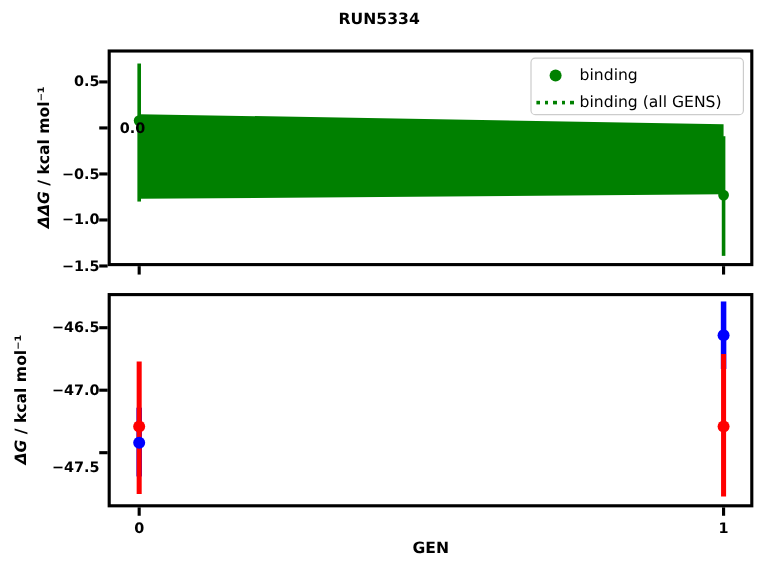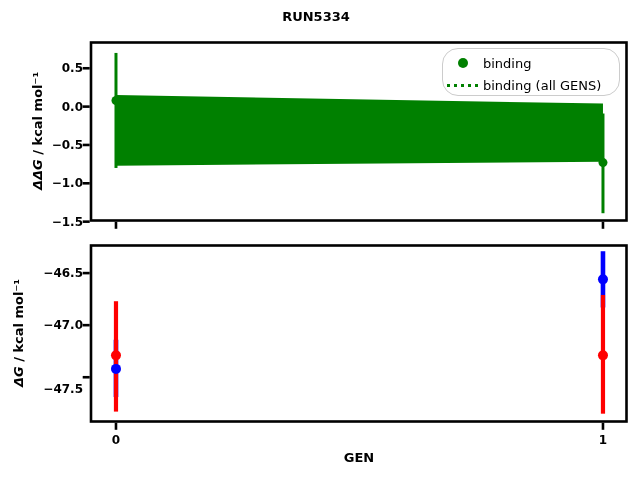--- a/index.html
+++ b/index.html
@@ -17,21 +17,21 @@
   }
   .ytick{text-align:right;}
   .xtick{text-align:center;}
   .axis-label{
     position:absolute;font-size:13px;font-weight:bold;color:#000;text-align:center;
     white-space:nowrap;
   }
   .ylabel{width:200px;height:16px;line-height:16px;transform:rotate(-90deg);}
   .math-italic{font-style:italic;}
   .legend{
-    position:absolute;background:#ffffff;border:1.4px solid #cccccc;border-radius:16px;
+    position:absolute;background:#ffffff;border:1.4px solid #cccccc;border-radius:4px;
     box-sizing:border-box;padding-top:3px;
   }
   .legend-row{display:flex;align-items:center;height:22px;}
   .legend-marker-cell{width:40px;display:flex;justify-content:center;align-items:center;flex:none;}
   .legend-dot{width:10px;height:10px;border-radius:50%;}
   .legend-dotted{width:32px;height:3px;}
   .legend-label{font-size:13px;color:#000;white-space:nowrap;}
 </style>
 </head>
 <body>
@@ -90,21 +90,21 @@
     <div class="legend-row">
       <span class="legend-marker-cell">
         <span class="legend-dotted" id="lg-line-binding" style="background: repeating-linear-gradient(90deg, rgb(0, 128, 0) 0px, rgb(0, 128, 0) 3px, transparent 3px, transparent 7px);"></span>
       </span>
       <span class="legend-label">binding (all GENS)</span>
     </div>
   </div>
 
 
 <div class="tick-label ytick" style="left: 0px; width: 83px; top: 60.2682px;">0.5</div>
-    <div class="tick-label ytick" style="left: 0px; width: 83px; top: 98.6137px;">0.0</div>
+    <div class="tick-label ytick" style="left: 0px; width: 83px; top: 98.6137px; padding-left: 38px;">0.0</div>
     <div class="tick-label ytick" style="left: 0px; width: 83px; top: 136.959px;">−0.5</div>
     <div class="tick-label ytick" style="left: 0px; width: 83px; top: 175.305px;">−1.0</div>
     <div class="tick-label ytick" style="left: 0px; width: 83px; top: 213.65px;">−1.5</div>
     <div class="tick-label ytick" style="left: 0px; width: 83px; top: 265.098px;">−46.5</div>
     <div class="tick-label ytick" style="left: 0px; width: 83px; top: 317.169px;">−47.0</div>
     <div class="tick-label ytick" style="left: 0px; width: 83px; top: 369.24px; margin-top: 12px;">−47.5</div>
     <div class="tick-label xtick" style="left: 95.9829px; width: 40px; top: 431.5px;">0</div>
     <div class="tick-label xtick" style="left: 582.978px; width: 40px; top: 431.5px;">1</div>
   </div>
 

